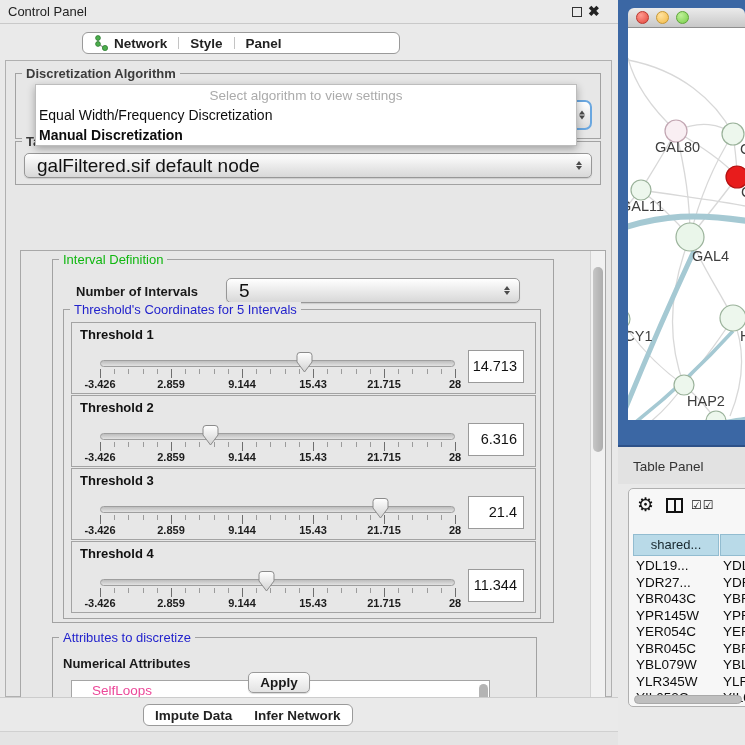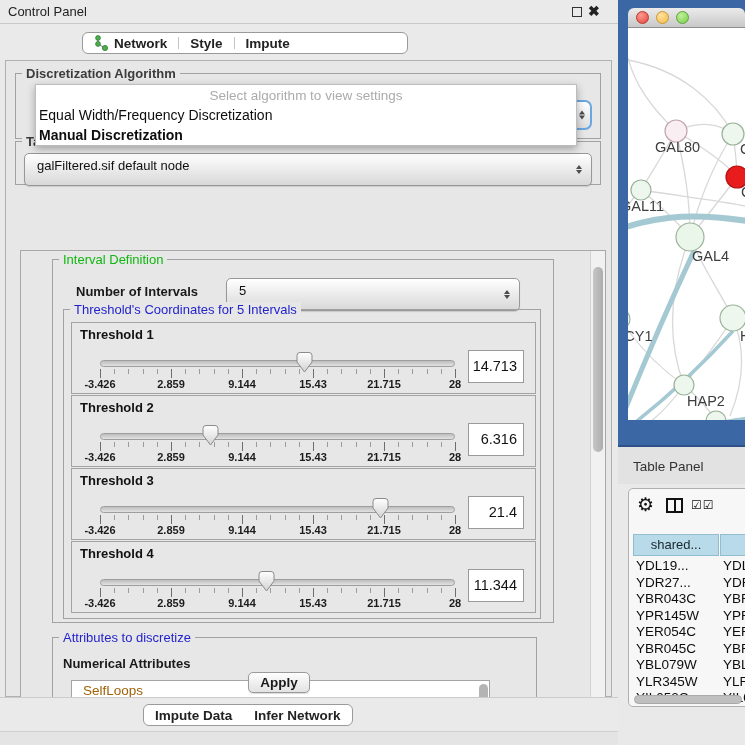--- a/index.html
+++ b/index.html
@@ -22,22 +22,22 @@
   .seg-sep { width:1px; background:#c4c4c4; margin:4px 0; }
 
   #content { left:5px; top:60px; width:607px; height:637px; background:#e7e7e7; border:1px solid #b0b0b0; }
 
   .groupbox { position:absolute; border:1px solid #a2a2a2; }
   .gtitle { position:absolute; top:-8px; left:6px; background:#e7e7e7; padding:0 4px; font-size:13px; white-space:nowrap; }
   .gtitle.bold { font-weight:bold; color:#3c3c3c; }
   .gtitle.green { color:#10b710; }
   .gtitle.blue { color:#2323cc; }
 
-  .combo { position:absolute; height:33px; border:1px solid #979797; border-radius:5px;
-           background:linear-gradient(#ffffff,#e9e9e9 55%,#d8d8d8); font-size:13px; line-height:23px;
+  .combo { position:absolute; height:25px; border:1px solid #979797; border-radius:5px;
+           background:linear-gradient(#ffffff,#e9e9e9 55%,#d8d8d8); font-size:19px; line-height:23px;
            padding-left:12px; color:#111; box-shadow:0 1px 1px rgba(0,0,0,.12); }
   .combo .arrows { position:absolute; right:9px; top:0; height:100%; display:flex; flex-direction:column; justify-content:center; gap:1px; }
   .tri-up { width:0; height:0; border-left:3.5px solid transparent; border-right:3.5px solid transparent; border-bottom:4.5px solid #4c4c4c; }
   .tri-dn { width:0; height:0; border-left:3.5px solid transparent; border-right:3.5px solid transparent; border-top:4.5px solid #4c4c4c; }
 
   
   #algo-popup { left:35px; top:84px; width:542px; background:#fff; border:1px solid #bdbdbd;
                 box-shadow:0 3px 8px rgba(0,0,0,.3); z-index:30; font-size:14px; }
   #algo-popup .hint { text-align:center; color:#ababab; padding:3px 0 2px; font-size:13.5px; }
   #algo-popup .opt { padding:1px 3px; color:#0d0d0d; line-height:18px; }
@@ -59,21 +59,21 @@
   .ticks { position:absolute; left:28px; top:46px; width:355px; height:10px; }
   .tick { position:absolute; top:0; width:1px; background:#7a7a7a; }
   .ticklabels { position:absolute; left:28px; top:55px; width:355px; height:14px; }
   .ticklabel { position:absolute; width:64px; text-align:center; font-size:11px; font-weight:bold; color:#1c1c1c; }
   .thumb { position:absolute; top:29px; z-index:3; }
   .val-box { position:absolute; left:396px; top:27px; width:56px; height:33px; background:#fff; border:1px solid #9a9a9a;
              font-size:14.5px; line-height:31px; text-align:right; padding-right:6px; color:#111; }
 
   
   #attr-list { position:absolute; left:18px; top:42px; width:419px; height:58px; background:#fff; border:1px solid #a5a5a5; overflow:hidden; }
-  #attr-list .item { font-size:13.5px; line-height:19.5px; padding-left:11px; color:#a16207; }
+  #attr-list .item { font-size:13.5px; line-height:19.5px; padding-left:20px; color:#ec4899; }
   #attr-vthumb { position:absolute; right:1px; top:3px; width:9px; height:40px; border-radius:5px; background:#b4b4b4; }
 
   .push-btn { position:absolute; height:21px; border:1px solid #9a9a9a; border-radius:5px;
               background:linear-gradient(#fefefe,#e2e2e2); font-size:13.5px; font-weight:600; text-align:center; line-height:19px;
               box-shadow:0 1px 1px rgba(0,0,0,.15); }
 
   #bottomrow { left:0; top:697px; width:618px; height:34px; background:#eaeaea; border-top:1px solid #cccccc; }
   #footer { left:0; top:731px; width:618px; height:14px; background:#e4e4e4; border-top:1px solid #d0d0d0; }
 
   
@@ -127,21 +127,21 @@
         <circle cx="11" cy="13" r="2.6" fill="#4cae4c" stroke="#2e7d32" stroke-width="0.8"></circle>
       </svg>
       <span>Network</span>
     </div>
     <div class="seg-sep"></div>
     <div class="seg">
         <span>Style</span>
       </div>
     <div class="seg-sep"></div>
     <div class="seg">
-        <span>Impute</span>
+        <span>Panel</span>
       </div>
     <div class="seg sel">
         <span>Cyni Toolbox</span>
       </div>
   </div>
 </div>
 
 <div class="abs" id="content">
 
   <div class="groupbox" style="left:9px; top:12px; width:586px; height:66px;">

